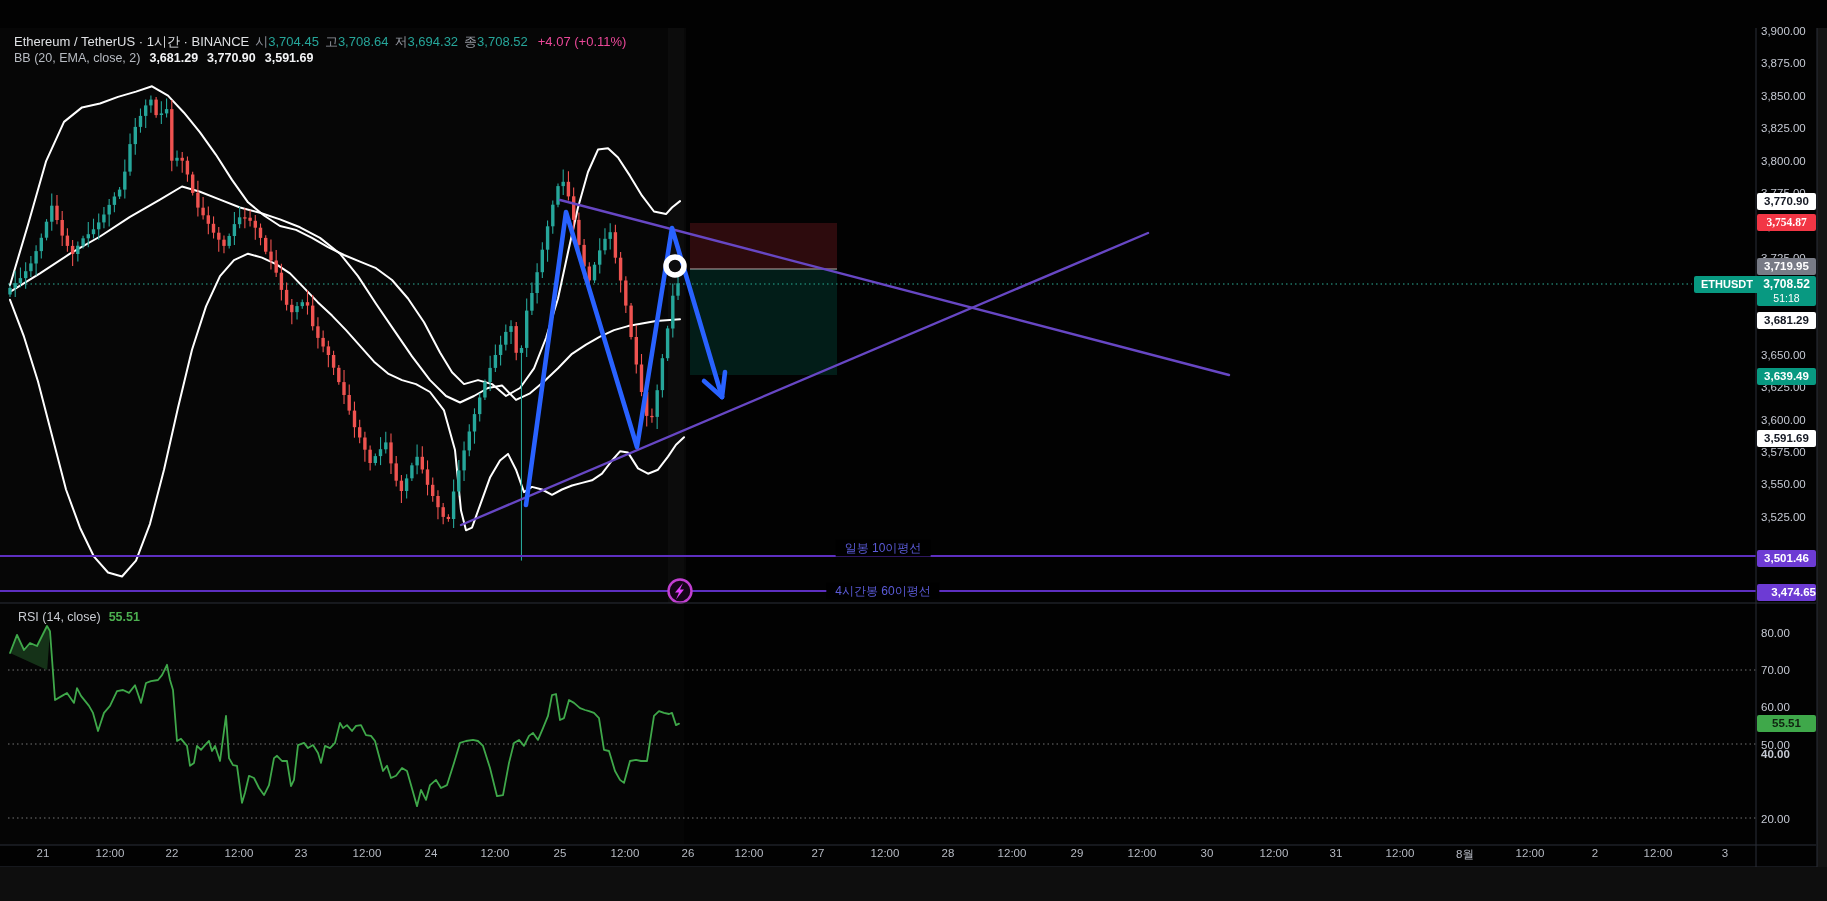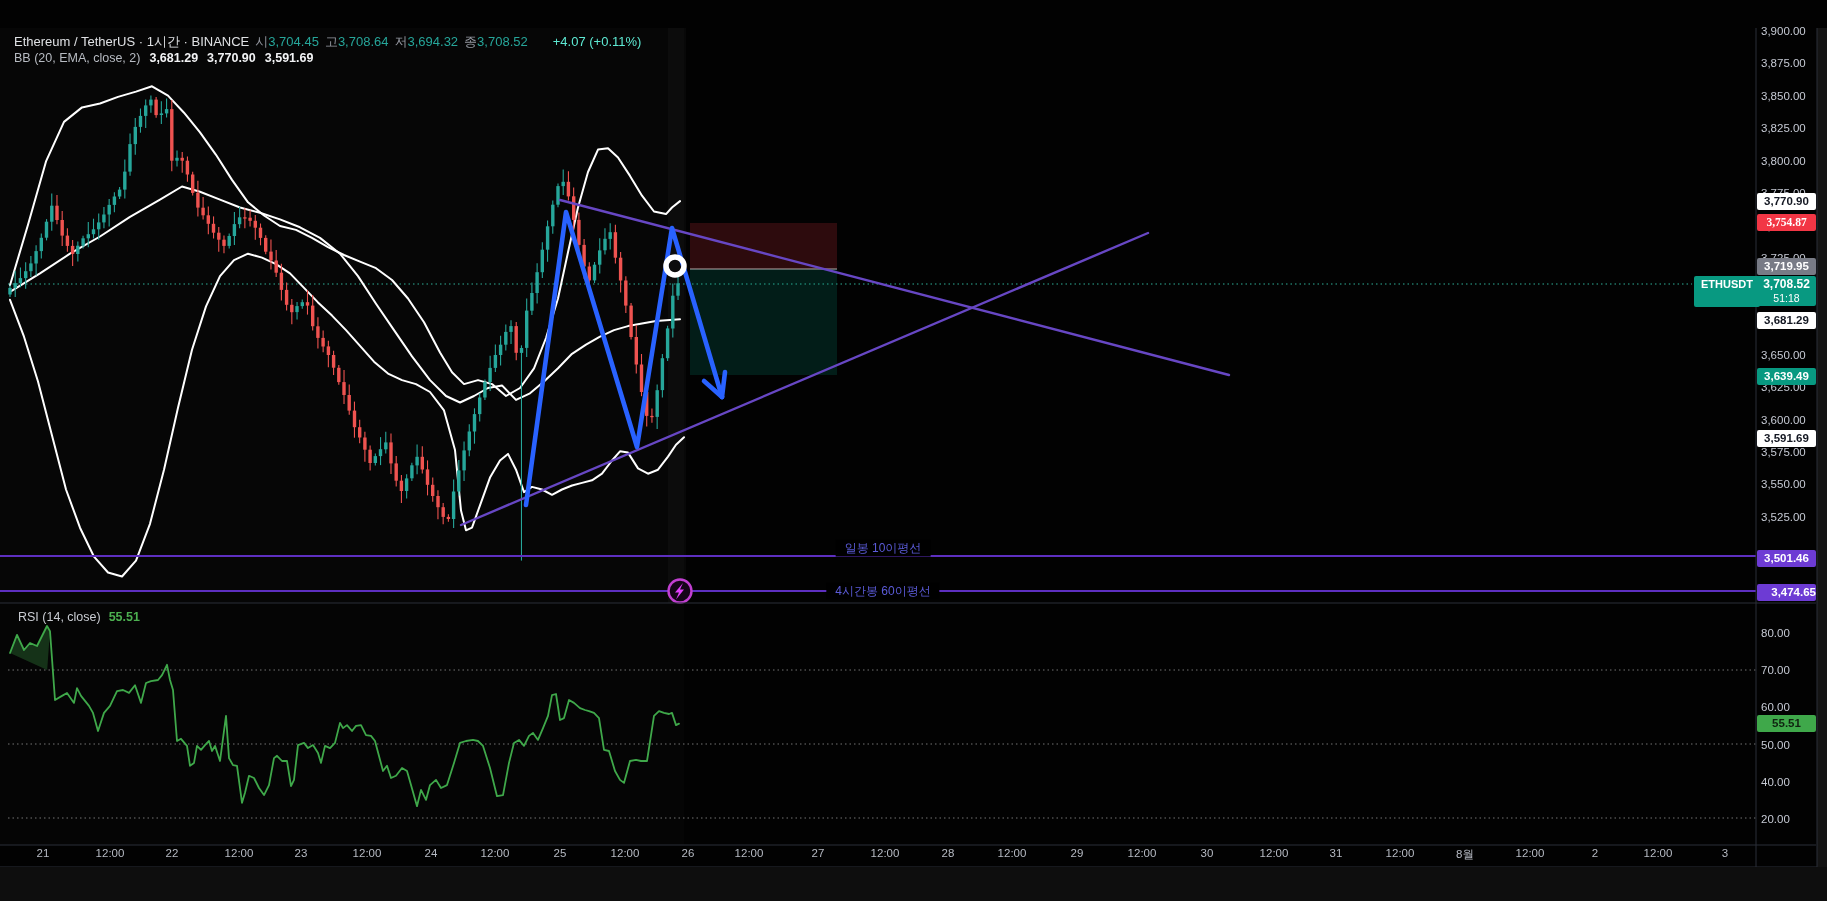--- a/index.html
+++ b/index.html
@@ -5,34 +5,34 @@
   html,body{margin:0;padding:0;background:#000;}
   #page{position:relative;width:1827px;height:901px;background:#020202;overflow:hidden;
         font-family:"Liberation Sans","DejaVu Sans",sans-serif;}
   .abs{position:absolute;}
   #topbar{left:0;top:0;width:1827px;height:28px;background:#040404;border-bottom:1px solid #3a3d45;}
   #attribution{left:14px;top:6px;font-size:13.5px;font-weight:600;color:#e3e5e8;white-space:nowrap;}
   #legend1{left:14px;top:33px;font-size:13px;color:#dfe1e4;white-space:nowrap;}
   #legend1 .pair{margin-left:6px;}
   #legend1 .plab{color:#9598a1;}
   #legend1 .pval{color:#26a69a;}
-  #legend1 .chg{color:#5eead4;margin-left:25px;}
+  #legend1 .chg{color:#ec4899;margin-left:10px;}
   #legend2{left:14px;top:51px;font-size:12.5px;color:#b7bbc2;white-space:nowrap;}
   #legend2 .bbv{color:#f2f3f5;font-weight:700;margin-left:9px;}
   #rsilegend{left:18px;top:610px;font-size:12.5px;color:#c9ccd2;white-space:nowrap;}
   #rsilegend .rv{color:#4caf50;font-weight:600;margin-left:8px;}
   .ticklab{position:absolute;left:1761px;width:60px;font-size:11.5px;color:#c6cad4;
            height:16px;line-height:16px;white-space:nowrap;}
   .timelab{position:absolute;top:847px;transform:translateX(-50%);font-size:11.5px;color:#b6bac3;white-space:nowrap;}
   .tag{position:absolute;left:1757px;width:59px;height:17px;line-height:17px;text-align:center;
        font-size:11.5px;font-weight:600;border-radius:2px;white-space:nowrap;}
   #pricetag{position:absolute;left:1757px;width:59px;height:30px;border-radius:2px;text-align:center;color:#fff;}
   #pricetag .p1{font-size:12px;font-weight:700;line-height:16px;}
   #pricetag .p2{font-size:10.5px;line-height:12px;}
-  #symflag{position:absolute;height:31px;line-height:17px;padding:0 7px;border-radius:2px;
+  #symflag{position:absolute;height:17px;line-height:17px;padding:0 7px;border-radius:2px;
            color:#fff;font-size:11px;font-weight:700;}
   .malabel{position:absolute;transform:translate(-50%,-50%);background:#000;padding:0 9px;
            font-size:12px;color:#5b5bd8;white-space:nowrap;}
   #watermark{left:0;top:867px;width:1827px;height:34px;background:#0e0e0e;}
   svg{position:absolute;left:0;top:0;}
   .z1{z-index:1}.z2{z-index:2}.z3{z-index:3}
 </style>
 </head>
 <body>
 
@@ -361,21 +361,21 @@
       <div class="ticklab" style="top: 347px;">3,650.00</div>
       <div class="ticklab" style="top: 379px;">3,625.00</div>
       <div class="ticklab" style="top: 412px;">3,600.00</div>
       <div class="ticklab" style="top: 444px;">3,575.00</div>
       <div class="ticklab" style="top: 476px;">3,550.00</div>
       <div class="ticklab" style="top: 509px;">3,525.00</div>
       <div class="ticklab" style="top: 625px;">80.00</div>
       <div class="ticklab" style="top: 662px;">70.00</div>
       <div class="ticklab" style="top: 699px;">60.00</div>
       <div class="ticklab" style="top: 737px;">50.00</div>
-      <div class="ticklab" style="top: 774px;">40.00</div>
+      <div class="ticklab" style="top: 746px; font-weight: bold;">40.00</div>
       <div class="ticklab" style="top: 811px;">20.00</div>
       <div class="timelab" style="left: 43px;">21</div>
       <div class="timelab" style="left: 110px;">12:00</div>
       <div class="timelab" style="left: 172px;">22</div>
       <div class="timelab" style="left: 239px;">12:00</div>
       <div class="timelab" style="left: 301px;">23</div>
       <div class="timelab" style="left: 367px;">12:00</div>
       <div class="timelab" style="left: 431px;">24</div>
       <div class="timelab" style="left: 495px;">12:00</div>
       <div class="timelab" style="left: 560px;">25</div>

